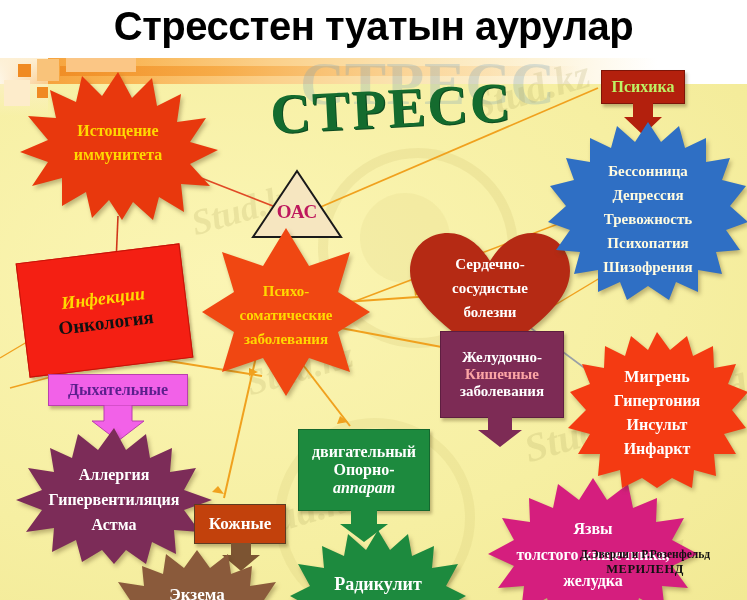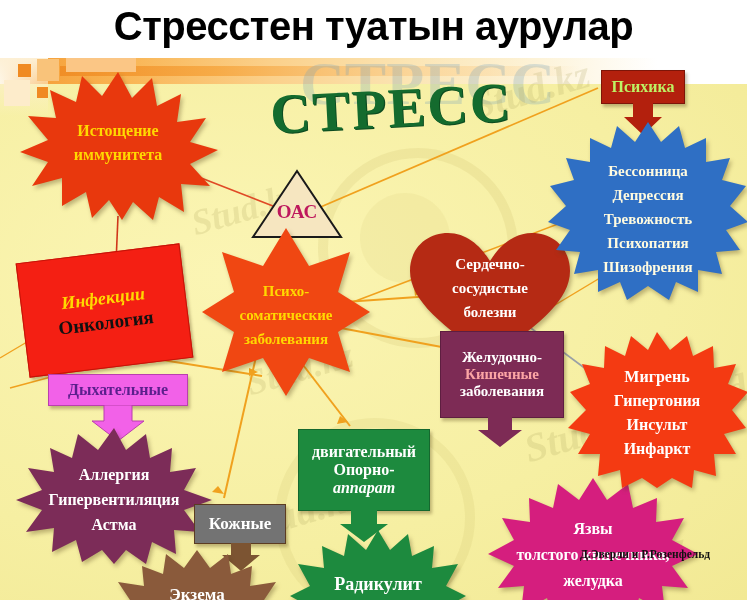--- a/index.html
+++ b/index.html
@@ -187,21 +187,21 @@
       <text class="svgtext" x="100" y="104" text-anchor="middle" fill="#ffffff" font-size="16">Астма</text>
     </svg>
 
     <svg class="node star" style="left:202px;top:170px;width:168px;height:168px;" viewBox="0 0 168 168">
       <polygon fill="#f04712" points="84,0 107,38 148,24 136,64 168,84 136,104 148,144 107,130 84,168 61,130 20,144 32,104 0,84 32,64 20,24 61,38"></polygon>
       <text class="svgtext" x="84" y="68" text-anchor="middle" fill="#ffd900" font-size="15">Психо-</text>
       <text class="svgtext" x="84" y="92" text-anchor="middle" fill="#ffd900" font-size="15">соматические</text>
       <text class="svgtext" x="84" y="116" text-anchor="middle" fill="#ffd900" font-size="15">заболевания</text>
     </svg>
 
-    <div class="node rect" style="left:194px;top:446px;width:92px;height:40px;background:#737373;
+    <div class="node rect" style="left:194px;top:446px;width:92px;height:40px;background:#c2410c;
          border:1px solid #5c3c22;">
       <span class="lbl" style="font-size:17px;color:#fff;">Кожные</span>
     </div>
     <svg style="position:absolute;left:222px;top:485px;width:38px;height:28px;" viewBox="0 0 38 28">
       <polygon fill="#7c5432" points="9,0 29,0 29,12 38,12 19,28 0,12 9,12"></polygon>
     </svg>
 
     <svg class="node star" style="left:104px;top:490px;width:186px;height:112px;" viewBox="0 0 186 112">
       <polygon fill="#8a5a3b" points="93,2 106,20 124,6 127,26 148,18 146,38 172,34 160,52 184,60 160,70 176,90 152,88 154,106 132,96 126,110 108,100 93,110 78,100 60,110 54,96 32,106 34,88 10,90 26,70 2,60 26,52 14,34 40,38 38,18 59,26 62,6 80,20"></polygon>
       <text class="svgtext" x="93" y="52" text-anchor="middle" fill="#ffffff" font-size="17">Экзема</text>
@@ -272,16 +272,17 @@
     <svg class="node star" style="left:566px;top:272px;width:182px;height:160px;" viewBox="0 0 182 160">
       <polygon fill="#f43a12" points="91,2 104,20 121,6 127,26 147,16 148,38 170,34 162,54 182,62 166,80 180,98 158,104 170,124 148,124 150,146 128,140 126,158 106,148 91,158 76,148 56,158 54,140 32,146 34,124 12,124 24,104 2,98 20,80 4,62 24,54 16,34 38,38 39,16 59,26 65,6 82,20"></polygon>
       <text class="svgtext" x="91" y="52" text-anchor="middle" fill="#ffffff" font-size="16">Мигрень</text>
       <text class="svgtext" x="91" y="76" text-anchor="middle" fill="#ffffff" font-size="16">Гипертония</text>
       <text class="svgtext" x="91" y="100" text-anchor="middle" fill="#ffffff" font-size="16">Инсульт</text>
       <text class="svgtext" x="91" y="124" text-anchor="middle" fill="#ffffff" font-size="16">Инфаркт</text>
     </svg>
 
     <div id="credit">
       <span class="l1">Д.Эверли и  Р.Розенфельд</span>
+      <span class="l2">МЕРИЛЕНД</span>
     </div>
 
   </div>
 </div>
 
 </body></html>

